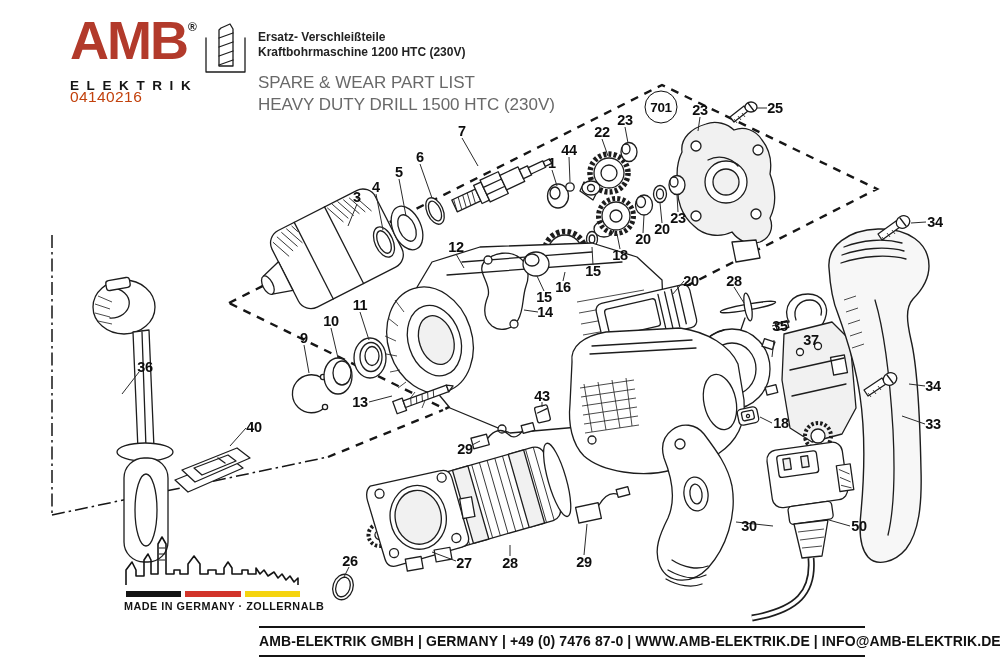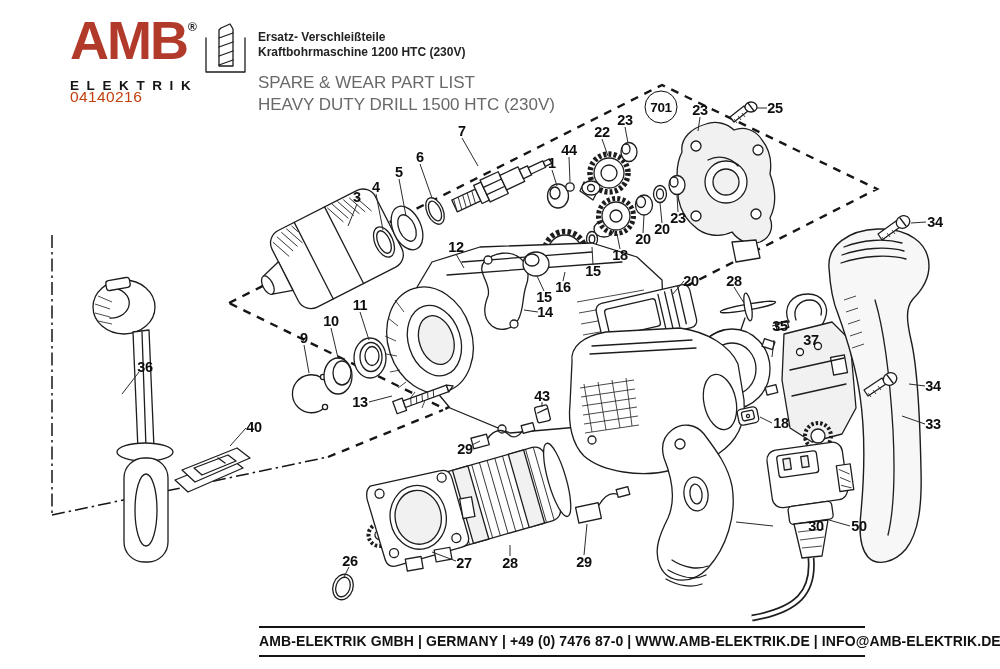--- a/index.html
+++ b/index.html
@@ -489,24 +489,41 @@
       <span class="plabel" style="left: 779px; top: 340px;">37</span>
       <span class="plabel" style="left: 749px; top: 423px;">18</span>
       <span class="plabel" style="left: 510px; top: 396px;">43</span>
       <span class="plabel" style="left: 433px; top: 449px;">29</span>
       <span class="plabel" style="left: 113px; top: 367px;">36</span>
       <span class="plabel" style="left: 222px; top: 427px;">40</span>
       <span class="plabel" style="left: 318px; top: 561px;">26</span>
       <span class="plabel" style="left: 432px; top: 563px;">27</span>
       <span class="plabel" style="left: 478px; top: 563px;">28</span>
       <span class="plabel" style="left: 552px; top: 562px;">29</span>
-      <span class="plabel" style="left: 784px; top: 526px;">30</span>
+      <span class="plabel" style="left: 717px; top: 526px;">30</span>
       <span class="plabel" style="left: 827px; top: 526px;">50</span>
       <span class="plabel" style="left: 901px; top: 386px;">34</span>
       <span class="plabel" style="left: 901px; top: 424px;">33</span>
     </div>
 
+  <div class="badge">
+    <svg width="178" height="56" viewBox="0 0 178 56">
+      <path d="M2,55 L2,40 L8,32 L12,40 L12,46 L20,46 L20,30 L24,24 L27,30 L27,44
+               L34,44 L34,14 L38,7 L42,14 L42,44 L50,44 L50,40 L56,40 L56,44
+               L64,44 L64,34 L70,26 L76,34 L76,44 L84,44 L84,40 L92,40 L92,44
+               L100,44 L100,38 L104,32 L108,38 L108,44 L118,44 L118,40 L124,40 L124,44
+               L132,44 L132,38 L136,44 L140,40 L144,46 L150,42 L154,48 L158,44 L162,50
+               L166,46 L170,52 L174,48 L174,55" fill="none" stroke="#141414" stroke-width="1.6" stroke-linejoin="round"></path>
+      <path d="M35,18 h6 M35,24 h6 M35,30 h6" stroke="#141414" stroke-width="1"></path>
+    </svg>
+    <div class="flag">
+      <span style="background: rgb(20, 20, 20);"></span>
+        <span style="background: rgb(210, 52, 42);"></span>
+        <span style="background: rgb(245, 212, 15);"></span>
+    </div>
+    <div class="badge-text">MADE IN GERMANY · ZOLLERNALB</div>
+  </div>
 
   <div class="footer">
     <span>AMB-ELEKTRIK GMBH | GERMANY | +49 (0) 7476 87-0 | WWW.AMB-ELEKTRIK.DE | INFO@AMB-ELEKTRIK.DE</span>
   </div>
 
 </div>
 
 </body></html>

